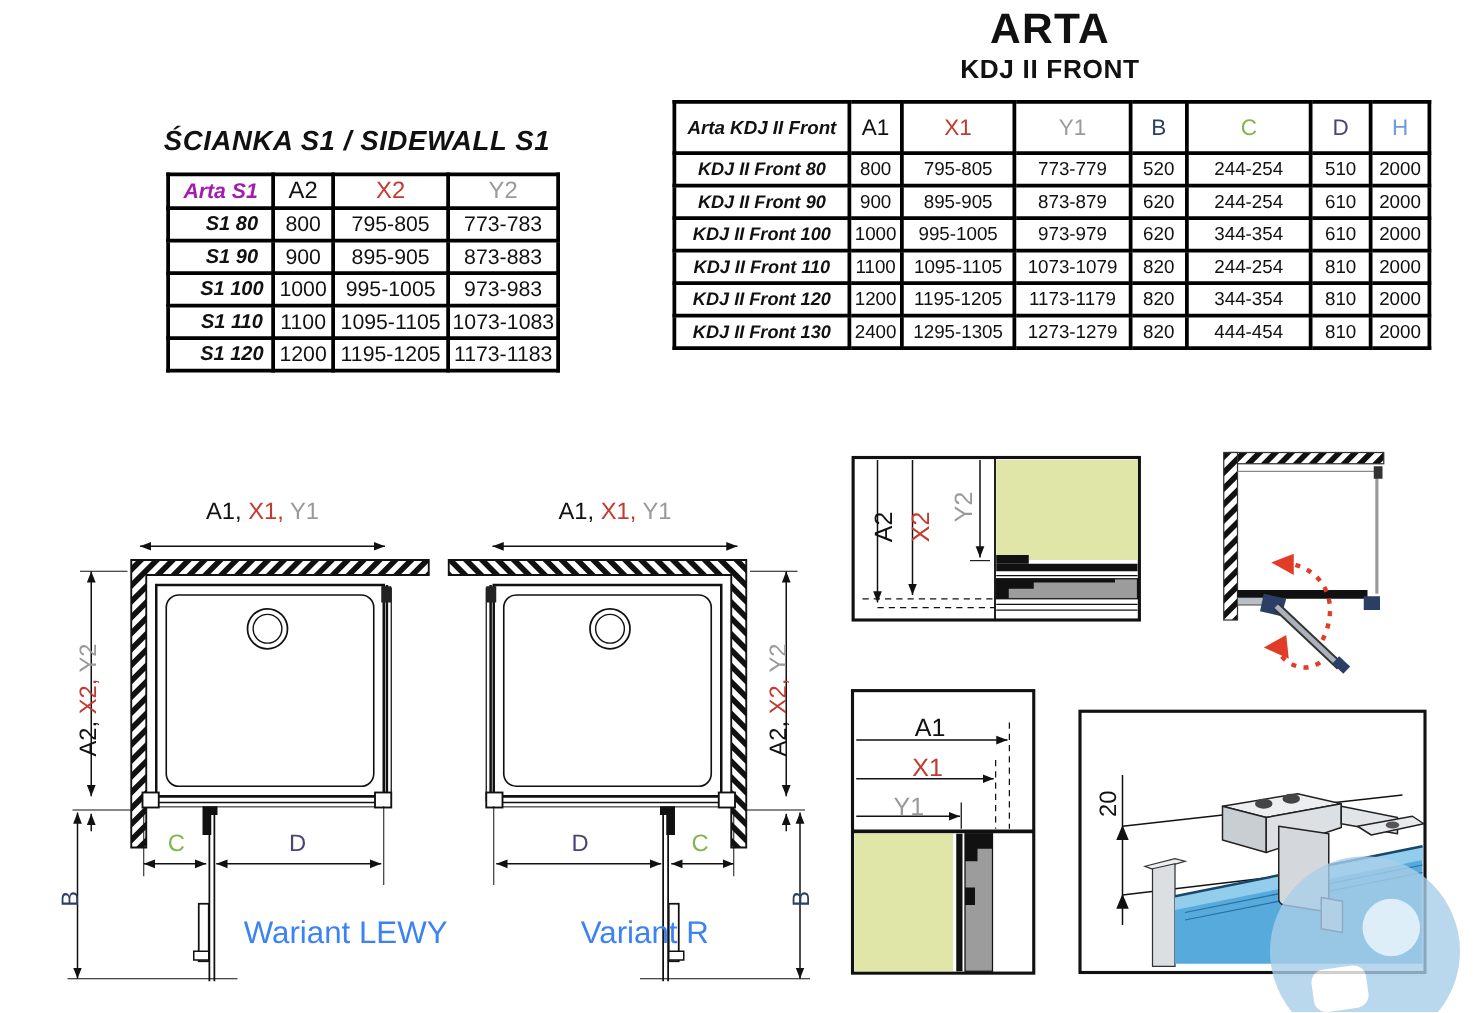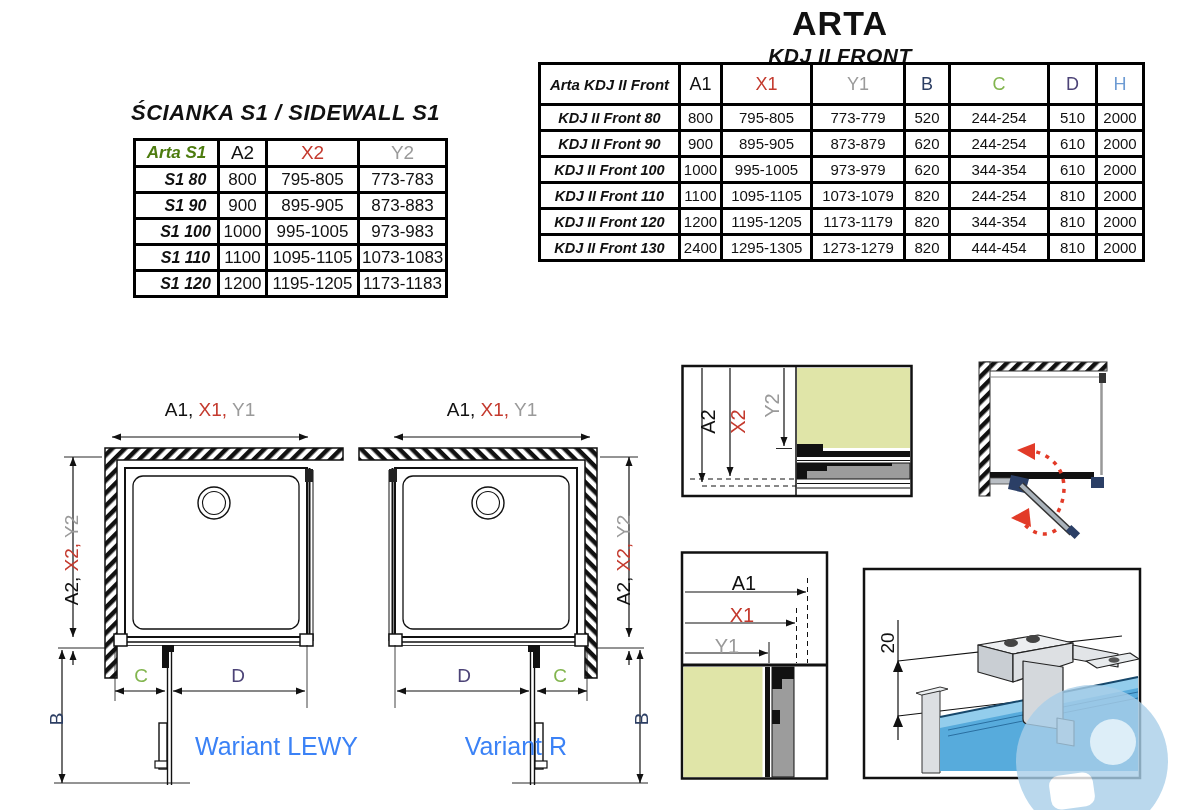--- a/index.html
+++ b/index.html
@@ -4,35 +4,35 @@
 <style>
   html,body{margin:0;padding:0;background:#fff;}
   .page{position:relative;width:1184px;height:810px;background:#fff;overflow:hidden;
         font-family:"Liberation Sans",sans-serif;color:#111;}
   
   .sidewall-title{position:absolute;left:131px;top:100px;width:330px;font-size:22px;
         font-weight:700;font-style:italic;letter-spacing:.5px;white-space:nowrap;}
   .main-title{position:absolute;left:538px;top:4px;width:604px;text-align:center;
         font-size:34px;font-weight:800;letter-spacing:1px;}
   .sub-title{position:absolute;left:538px;top:44px;width:604px;text-align:center;
-        font-size:21px;font-weight:700;font-style:italic;letter-spacing:.5px;}
+        font-size:21px;font-weight:700;letter-spacing:.5px;}
   
   table.tbl{position:absolute;border-collapse:collapse;table-layout:fixed;background:#fff;}
   table.tbl th,table.tbl td{border:3px solid #000;text-align:center;padding:0 2px;
         white-space:nowrap;overflow:hidden;font-family:"Liberation Sans",sans-serif;}
   #sidewall-table{left:133px;top:138px;width:312px;}
   #sidewall-table col:nth-child(1){width:84px}
   #sidewall-table col:nth-child(2){width:48px}
   #sidewall-table col:nth-child(3){width:92px}
   #sidewall-table col:nth-child(4){width:88px}
   #sidewall-table th{height:24px;font-size:19px;font-weight:400;}
   #sidewall-table th.name{font-size:17px;font-weight:700;font-style:italic;}
   #sidewall-table td{height:23px;font-size:17px;}
   #sidewall-table td.name{font-size:16px;font-weight:700;font-style:italic;padding-left:20px;}
-  #front-table{left:538px;top:62px;width:604px;}
+  #front-table{left:538px;top:80px;width:604px;}
   #front-table col:nth-child(1){width:140px}
   #front-table col:nth-child(2){width:42px}
   #front-table col:nth-child(3){width:90px}
   #front-table col:nth-child(4){width:93px}
   #front-table col:nth-child(5){width:45px}
   #front-table col:nth-child(6){width:99px}
   #front-table col:nth-child(7){width:48px}
   #front-table col:nth-child(8){width:47px}
   #front-table th{height:38px;font-size:18px;font-weight:400;}
   #front-table th.name{font-size:15px;font-weight:700;font-style:italic;}
@@ -59,21 +59,21 @@
 
   <table class="tbl" id="sidewall-table">
     <colgroup>
         <col>
         <col>
         <col>
         <col>
       </colgroup>
   <thead>
         <tr>
-          <th class="name" style="color: #4d7c0f;">Arta S1</th>
+          <th class="name" style="color: #a21caf;">Arta S1</th>
           <th style="color: rgb(17, 17, 17);">A2</th>
           <th style="color: rgb(196, 58, 46);">X2</th>
           <th style="color: rgb(154, 154, 154);">Y2</th>
         </tr>
       </thead>
       <tbody>
         <tr>
           <td class="name">S1 80</td>
           <td>800</td>
           <td>795-805</td>

